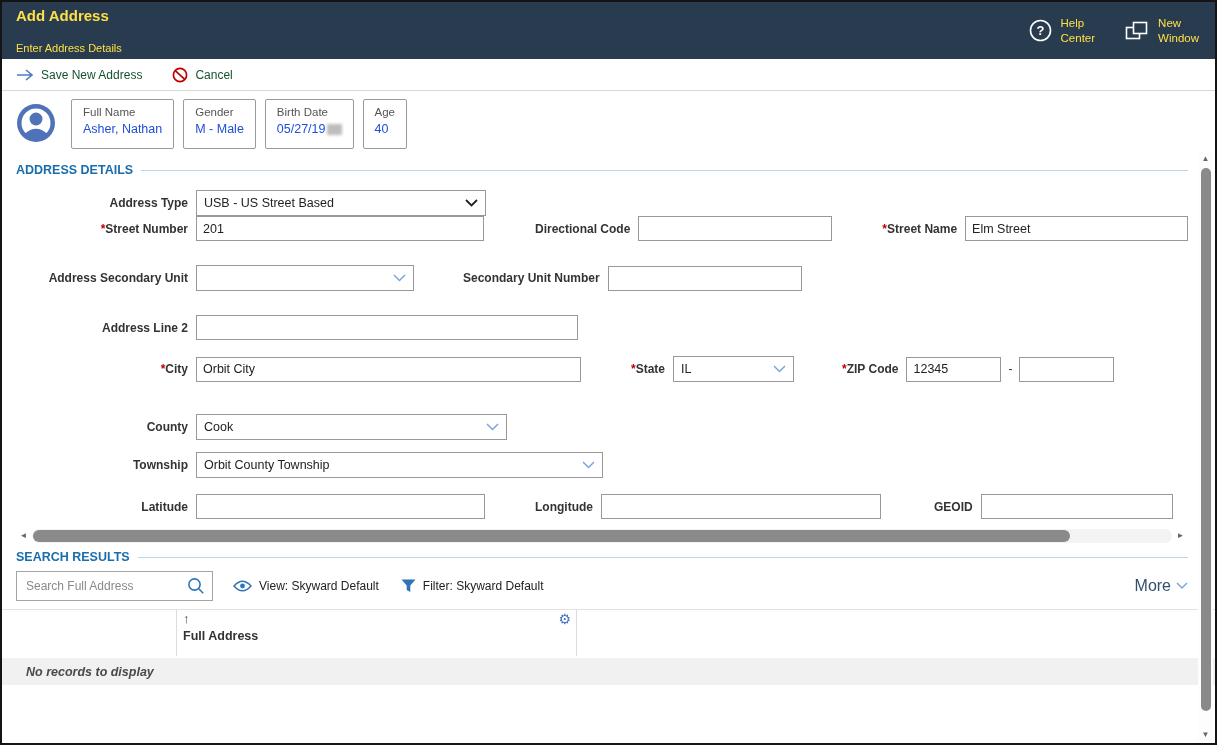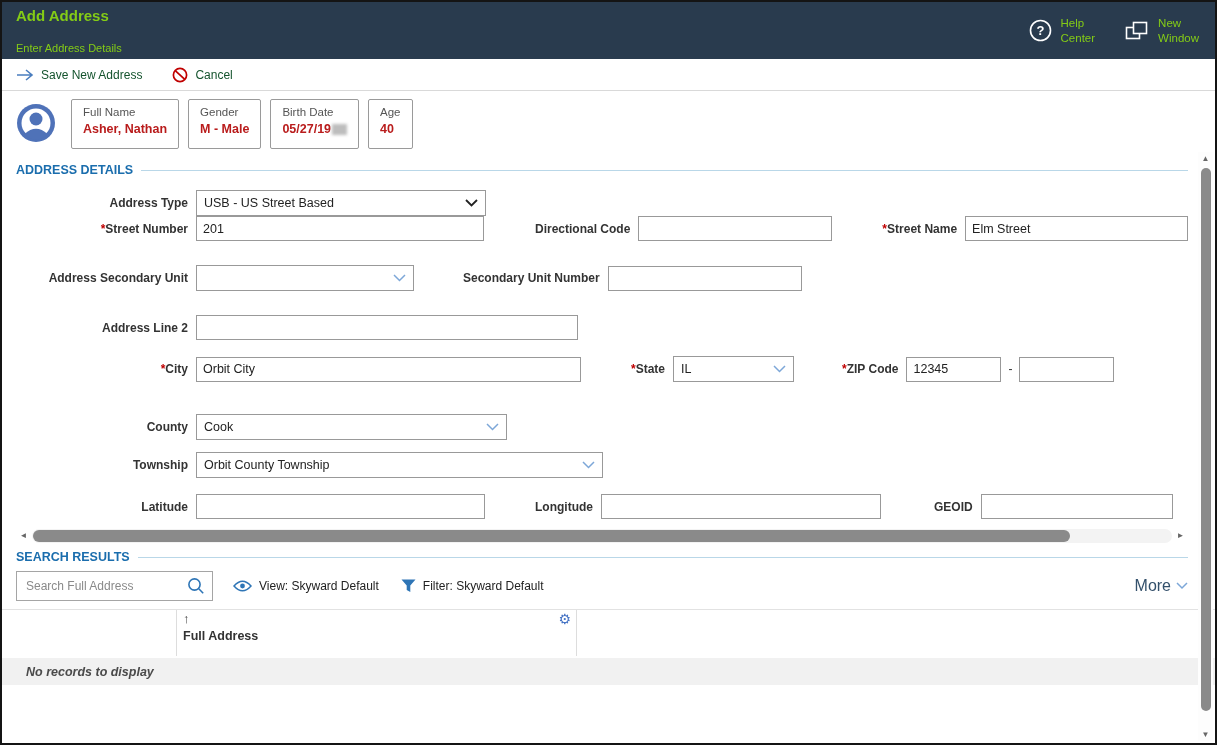--- a/index.html
+++ b/index.html
@@ -1,37 +1,37 @@
 <!DOCTYPE html>
 <html><head>
 <meta charset="utf-8">
 <style>
   * { margin:0; padding:0; box-sizing:border-box; }
   body { background:#e8e8e8; font-family:"Liberation Sans", sans-serif; }
   .app { position:relative; width:1217px; height:745px; border:2px solid #141414; background:#fff; overflow:hidden; }
 
   
-  .titlebar { height:57px; background:#293b4e; color:#84cc16; display:flex; align-items:center; padding:0 16px 0 14px; }
+  .titlebar { height:57px; background:#293b4e; color:#fde047; display:flex; align-items:center; padding:0 16px 0 14px; }
   .titles { display:flex; flex-direction:column; justify-content:center; }
   .title { font-size:15px; font-weight:bold; margin-bottom:4px; }
   .subtitle { font-size:11px;margin-top:14px; }
   .tb-actions { margin-left:auto; display:flex; align-items:center; gap:30px; }
   .tb-btn { display:flex; align-items:center; gap:9px; cursor:pointer; }
   .tb-label { font-size:11.5px; line-height:1.3; }
 
   
   .toolbar { height:32px; border-bottom:1px solid #d9d9d9; display:flex; align-items:center; padding:0 14px; gap:30px; background:#fff; }
   .tool-item { display:flex; align-items:center; gap:7px; font-size:12px; color:#14532d; cursor:pointer; }
 
   
   .person { display:flex; align-items:flex-start; padding:8px 14px 0; gap:9px; }
   .avatar { width:40px; height:40px; margin:4px 6px 0 0; flex-shrink:0; }
   .pbox { border:1px solid #9a9a9a; border-radius:2px; padding:6px 11px 7px; height:50px; }
   .plabel { font-size:11.5px; color:#555; margin-bottom:4px; white-space:nowrap; }
-  .pvalue { font-size:12.5px; font-weight:bold; color:#b91c1c; white-space:nowrap; }
+  .pvalue { font-size:12.5px; font-weight:normal; color:#1d4ed8; white-space:nowrap; }
   .redact { display:inline-block; width:15px; height:11px; background:#bdbdbd; filter:blur(1.5px); vertical-align:middle; margin-left:1px; }
 
   
   .content { padding:0 27px 0 14px; }
   .section-h { display:flex; align-items:center; gap:8px; margin:14px 0 13px; }
   .section-title { color:#1a6dad; font-weight:bold; font-size:12.5px; white-space:nowrap; }
   .section-line { flex:1; height:1px; background:#b9d7e8; }
 
   .frow { display:flex; align-items:center; }
   .flabel { width:172px; text-align:right; margin-right:8px; font-weight:bold; font-size:12px; color:#333; flex-shrink:0; white-space:nowrap; }

